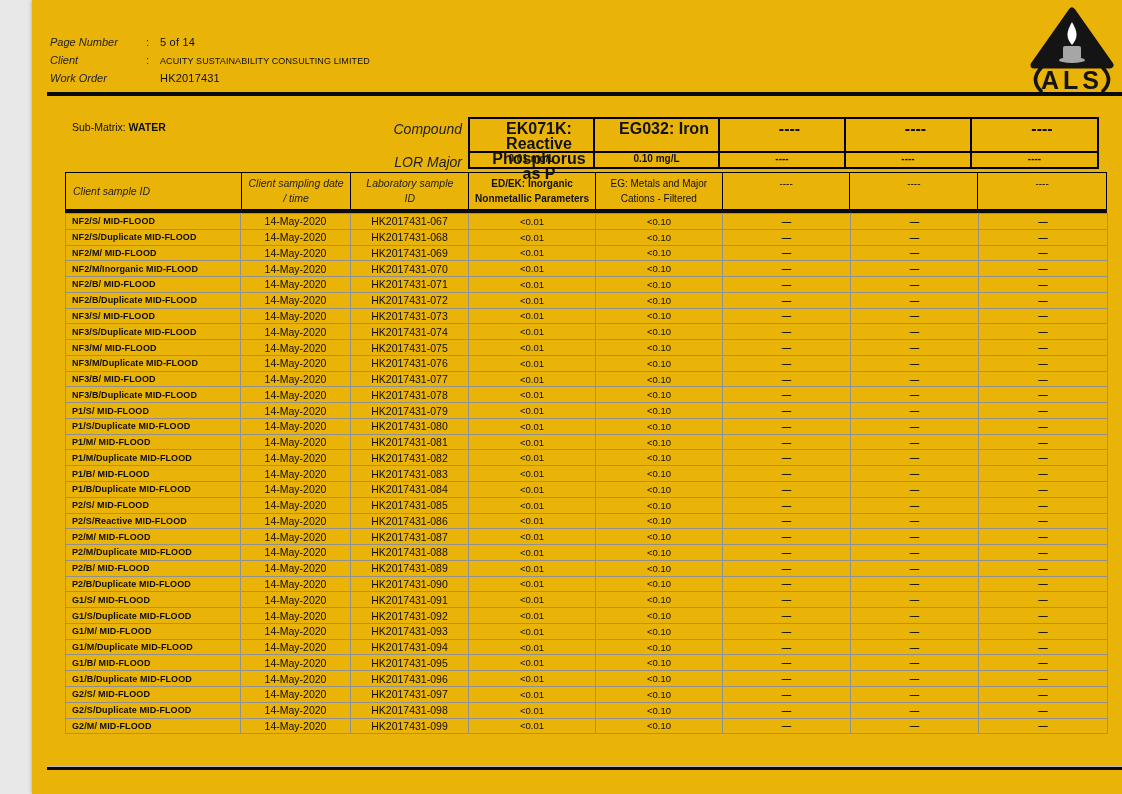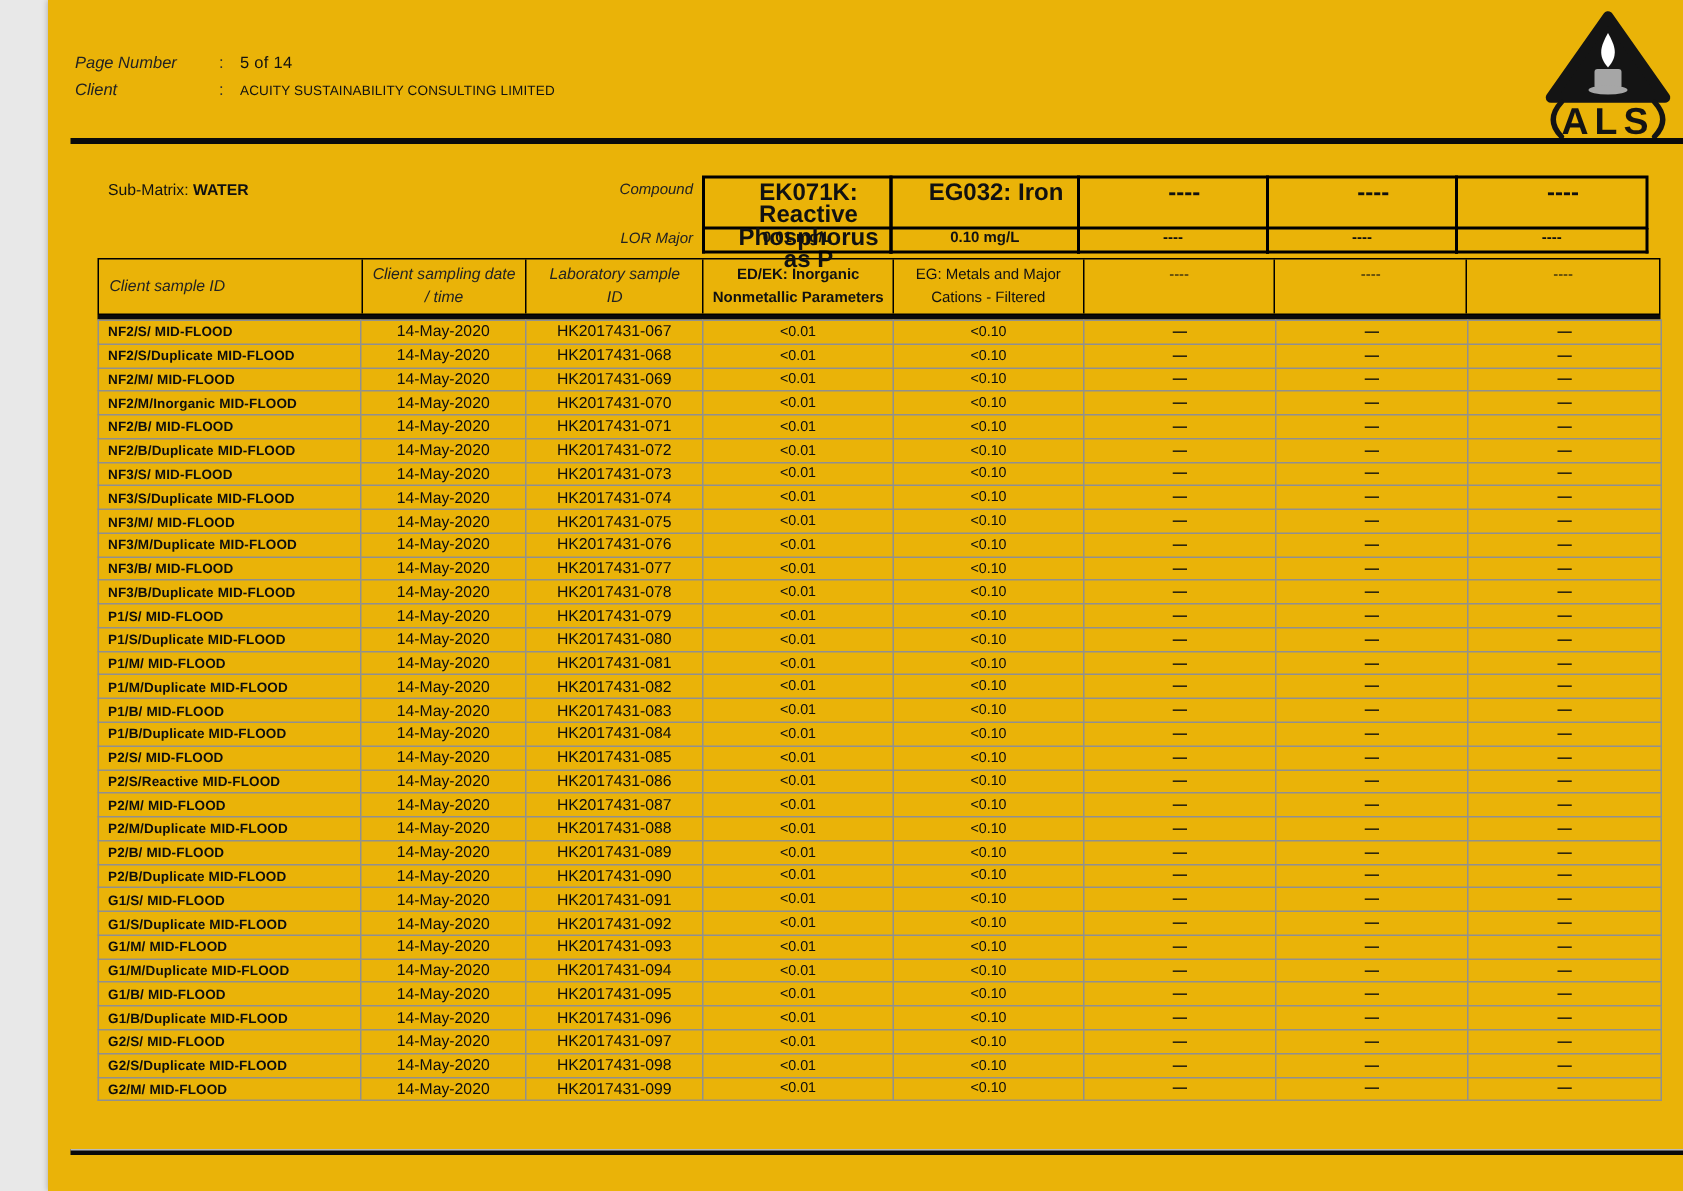--- a/index.html
+++ b/index.html
@@ -24,21 +24,21 @@
 
   .logo { position:absolute; left:992px; top:6px; width:96px; height:86px; }
 
   
   .tbl { position:absolute; left:33px; top:117px; width:1042px; }
 
   .row-a { display:flex; height:36px; }
   .left-a { width:403px; display:flex; justify-content:space-between; align-items:flex-start; padding:4px 6px 0 7px;text-align:right; }
   .submatrix { font-size:10.5px; }
   .submatrix b { font-weight:bold; }
-  .it-label { font-style:italic; font-size:10px; color:#222; }
+  .it-label { font-style:italic; font-size:14px; color:#222; }
   .abox {
     border:2px solid #000; height:36px; padding-top:2px;
     font-weight:bold; font-size:16px; line-height:15px; text-align:center;padding-left:15px;
   }
   .abox + .abox { margin-left:-2px; }
 
   .row-b { display:flex; height:17px; margin-top:-1px; }
   .left-b { width:403px; text-align:right; padding:2px 6px 0 0; }
   .bbox {
     border:2px solid #000; border-top:none; height:17px;
@@ -77,20 +77,25 @@
     <div class="hrow">
       <span class="hlabel">Page Number</span>
       <span class="hsep">:</span>
       <span class="hval">5 of 14</span>
     </div>
     <div class="hrow">
       <span class="hlabel">Client</span>
       <span class="hsep">:</span>
       <span class="hval">ACUITY SUSTAINABILITY CONSULTING LIMITED</span>
     </div>
+    <div class="hrow">
+      <span class="hlabel">Work Order</span>
+      <span class="hsep"></span>
+      <span class="hval">HK2017431</span>
+    </div>
   </div>
 
   <div class="logo">
     <svg width="96" height="86" viewBox="0 0 96 86">
       <path d="M48 5 L86 59 L10 59 Z" fill="#141414" stroke="#141414" stroke-width="7" stroke-linejoin="round"></path>
       <path d="M48 16 C53 25 55 31 48 39 C41 31 43 25 48 16 Z" fill="#ffffff"></path>
       <rect x="39" y="40" width="18" height="13" rx="2" fill="#a6a6a6"></rect>
       <ellipse cx="48" cy="54" rx="13" ry="3" fill="#a6a6a6"></ellipse>
       <path d="M17 62 Q6 74 17 85" fill="none" stroke="#141414" stroke-width="3.5" stroke-linecap="round"></path>
       <path d="M79 62 Q90 74 79 85" fill="none" stroke="#141414" stroke-width="3.5" stroke-linecap="round"></path>

